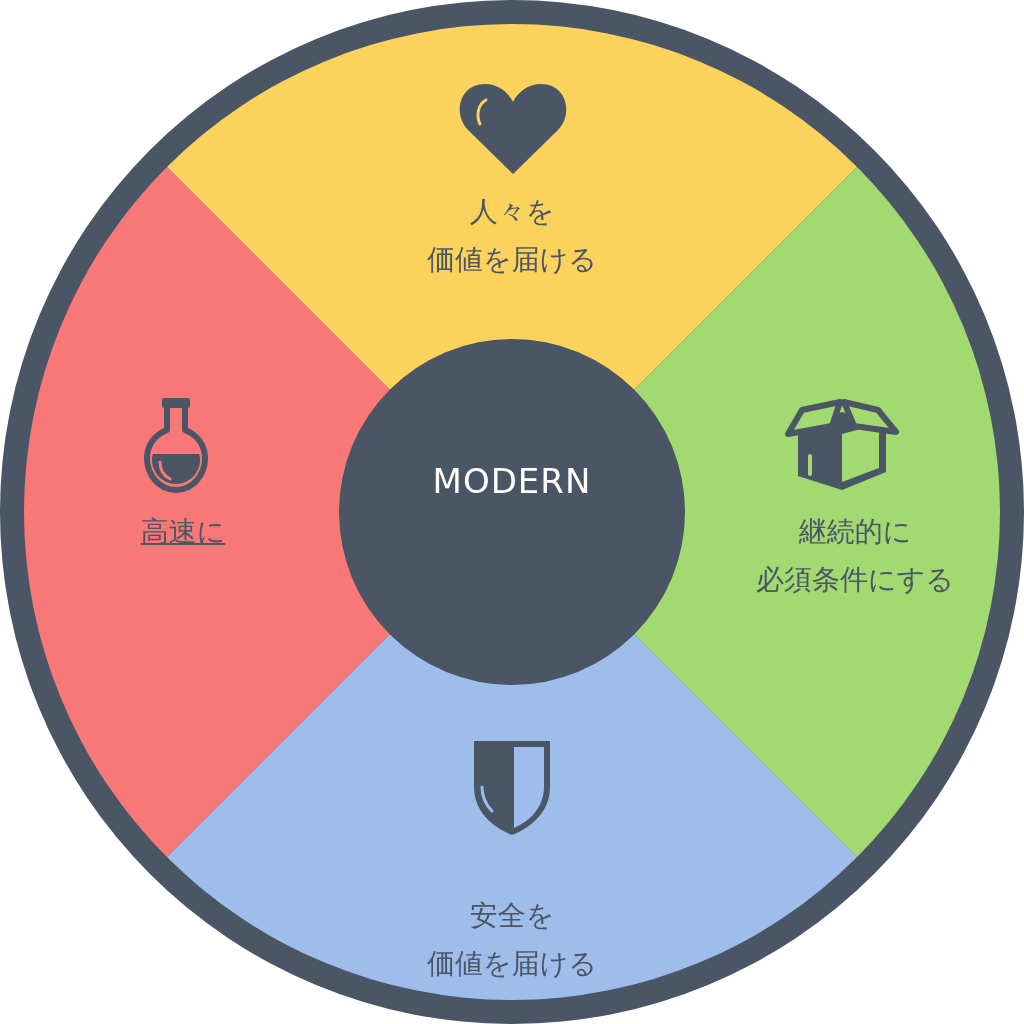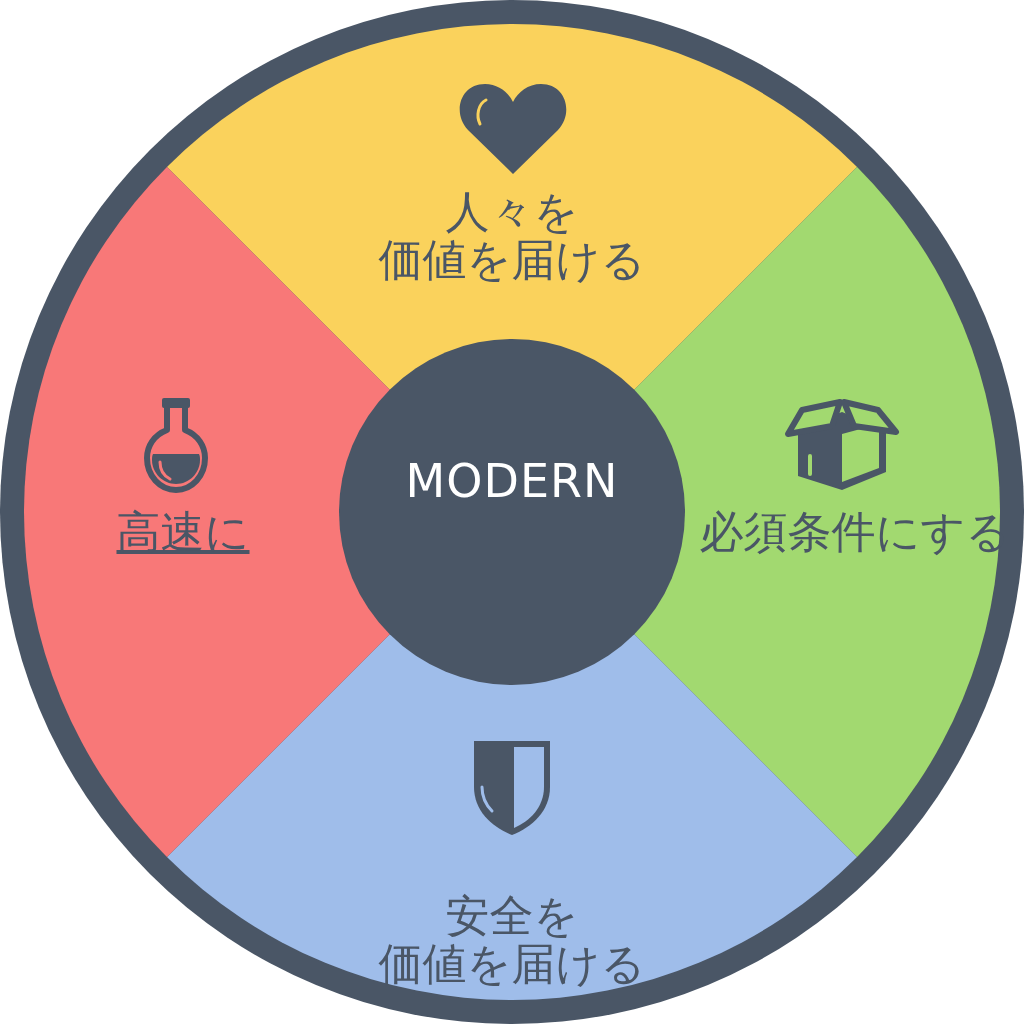--- a/index.html
+++ b/index.html
@@ -2,33 +2,33 @@
 <html><head>
   <meta charset="utf-8">
   <style>
     html, body { margin: 0; padding: 0; background: #ffffff; }
     body { width: 1024px; height: 1024px; position: relative; overflow: hidden; }
     .wheel { position: absolute; left: 0; top: 0; width: 1024px; height: 1024px; }
     .label {
       position: absolute;
       font-family: "DejaVu Sans", "Liberation Sans", sans-serif;
       color: #4a5666;
-      font-size: 44px;
+      font-size: 28px;
       line-height: 48px;
       text-align: center;
       white-space: nowrap;
       transform: translateX(-50%);
     }
     .center-title {
       position: absolute;
       left: 512px; top: 448px;
       transform: translateX(-50%);
       font-family: "DejaVu Sans", "Liberation Sans", sans-serif;
       color: #ffffff;
-      font-size: 46px;
+      font-size: 34px;
       line-height: 66px;
       text-align: center;
       letter-spacing: 1px;
       white-space: nowrap;
     }
     .icon { position: absolute; }
     .label span { display: block; }
   </style>
 </head>
 <body>
@@ -59,20 +59,21 @@
 </div>
 
 <svg class="icon" style="left:782px; top:394px;" width="120" height="100" viewBox="0 0 120 100">
   <path d="M16 35 L60 18 L104 35 L104 78 L60 96 L16 82 Z" fill="#4a5666"></path>
   <path d="M60 40 L97 30 L97 74 L60 88 Z" fill="#a2d970"></path>
   <path d="M6 40 L20 16 L58 8 L50 32 Z" fill="#a2d970" stroke="#4a5666" stroke-width="6" stroke-linejoin="round"></path>
   <path d="M62 8 L96 16 L114 38 L72 32 Z" fill="#a2d970" stroke="#4a5666" stroke-width="6" stroke-linejoin="round"></path>
   <rect x="26" y="60" width="4" height="22" rx="2" fill="#a2d970"></rect>
 </svg>
 <div class="label" style="left:855px; top:508px;">
+  <span>継続的に</span>
   <span>必須条件にする</span>
 </div>
 
 <svg class="icon" style="left:470px; top:737px;" width="84" height="100" viewBox="0 0 84 100">
   <path d="M4 4 L80 4 L80 50 C80 74 62 90 42 98 C22 90 4 74 4 50 Z" fill="#4a5666"></path>
   <path d="M44 10 L74 10 L74 50 C74 70 60 84 44 91 Z" fill="#9fbdea"></path>
   <path d="M12 50 C12 60 16 68 22 74" stroke="#9fbdea" stroke-width="3" fill="none" stroke-linecap="round"></path>
 </svg>
 <div class="label" style="left:512px; top:848px;margin-top:44px;">
   <span>安全を</span>

